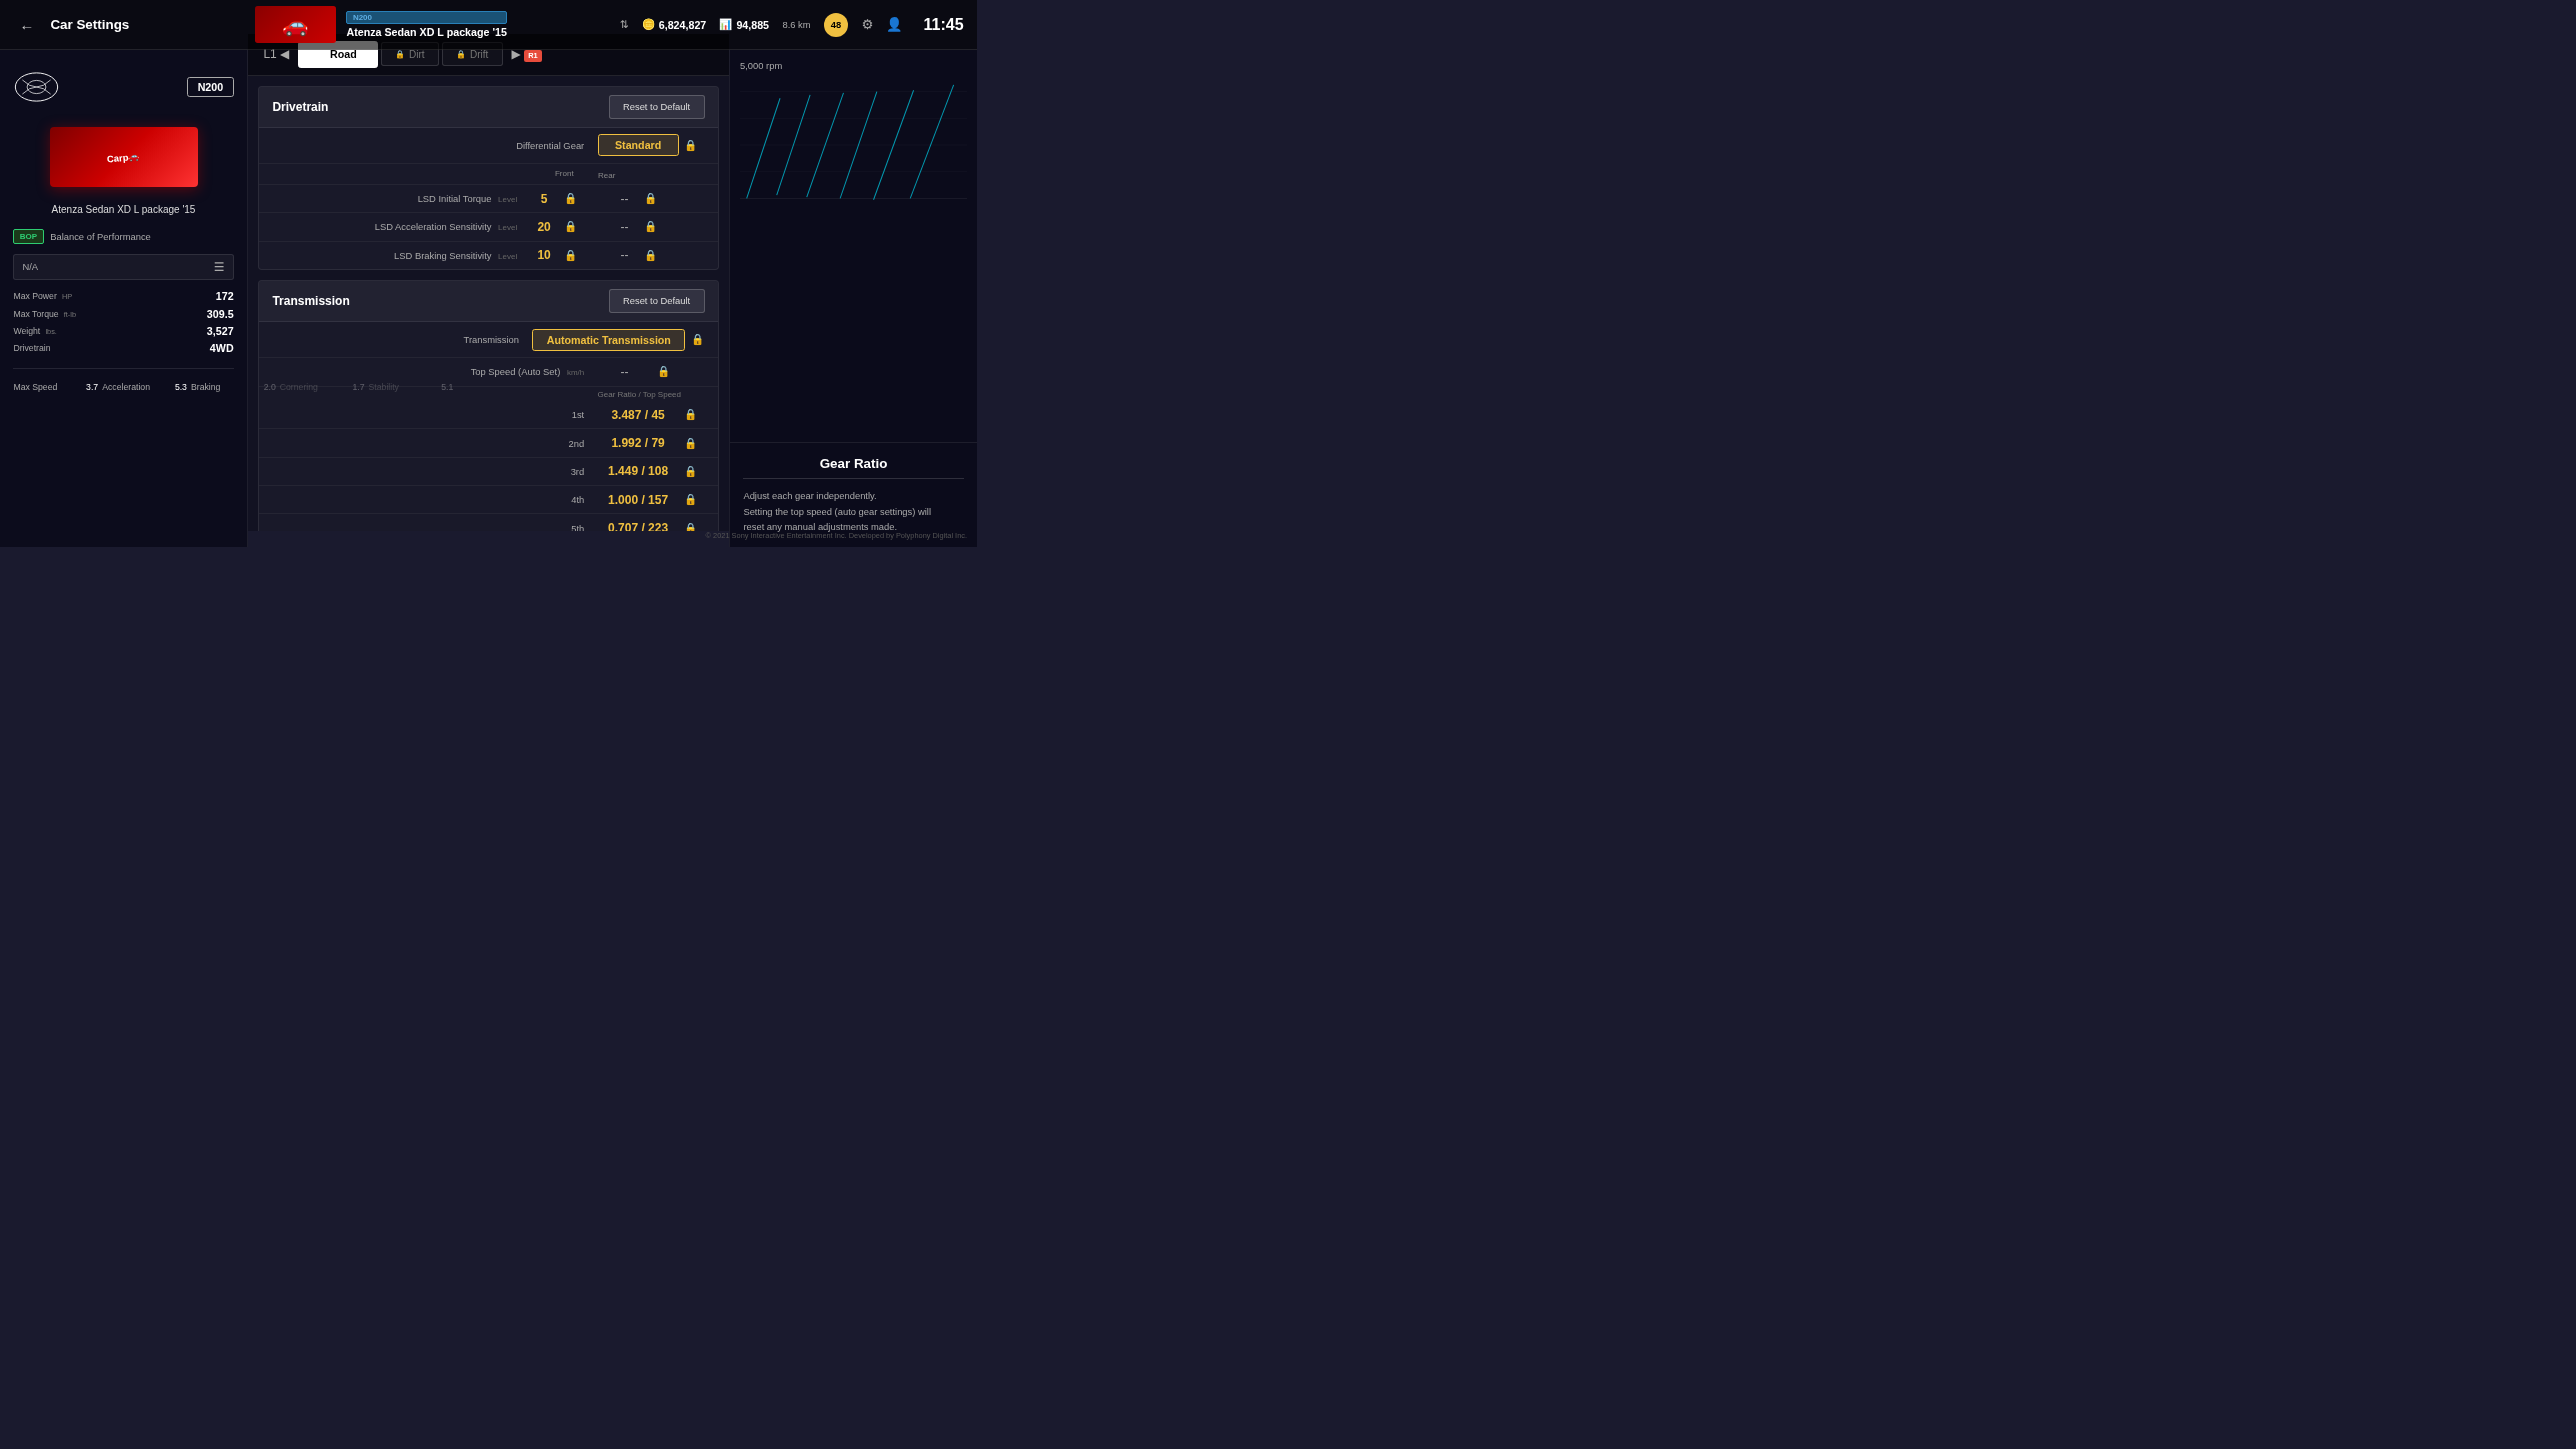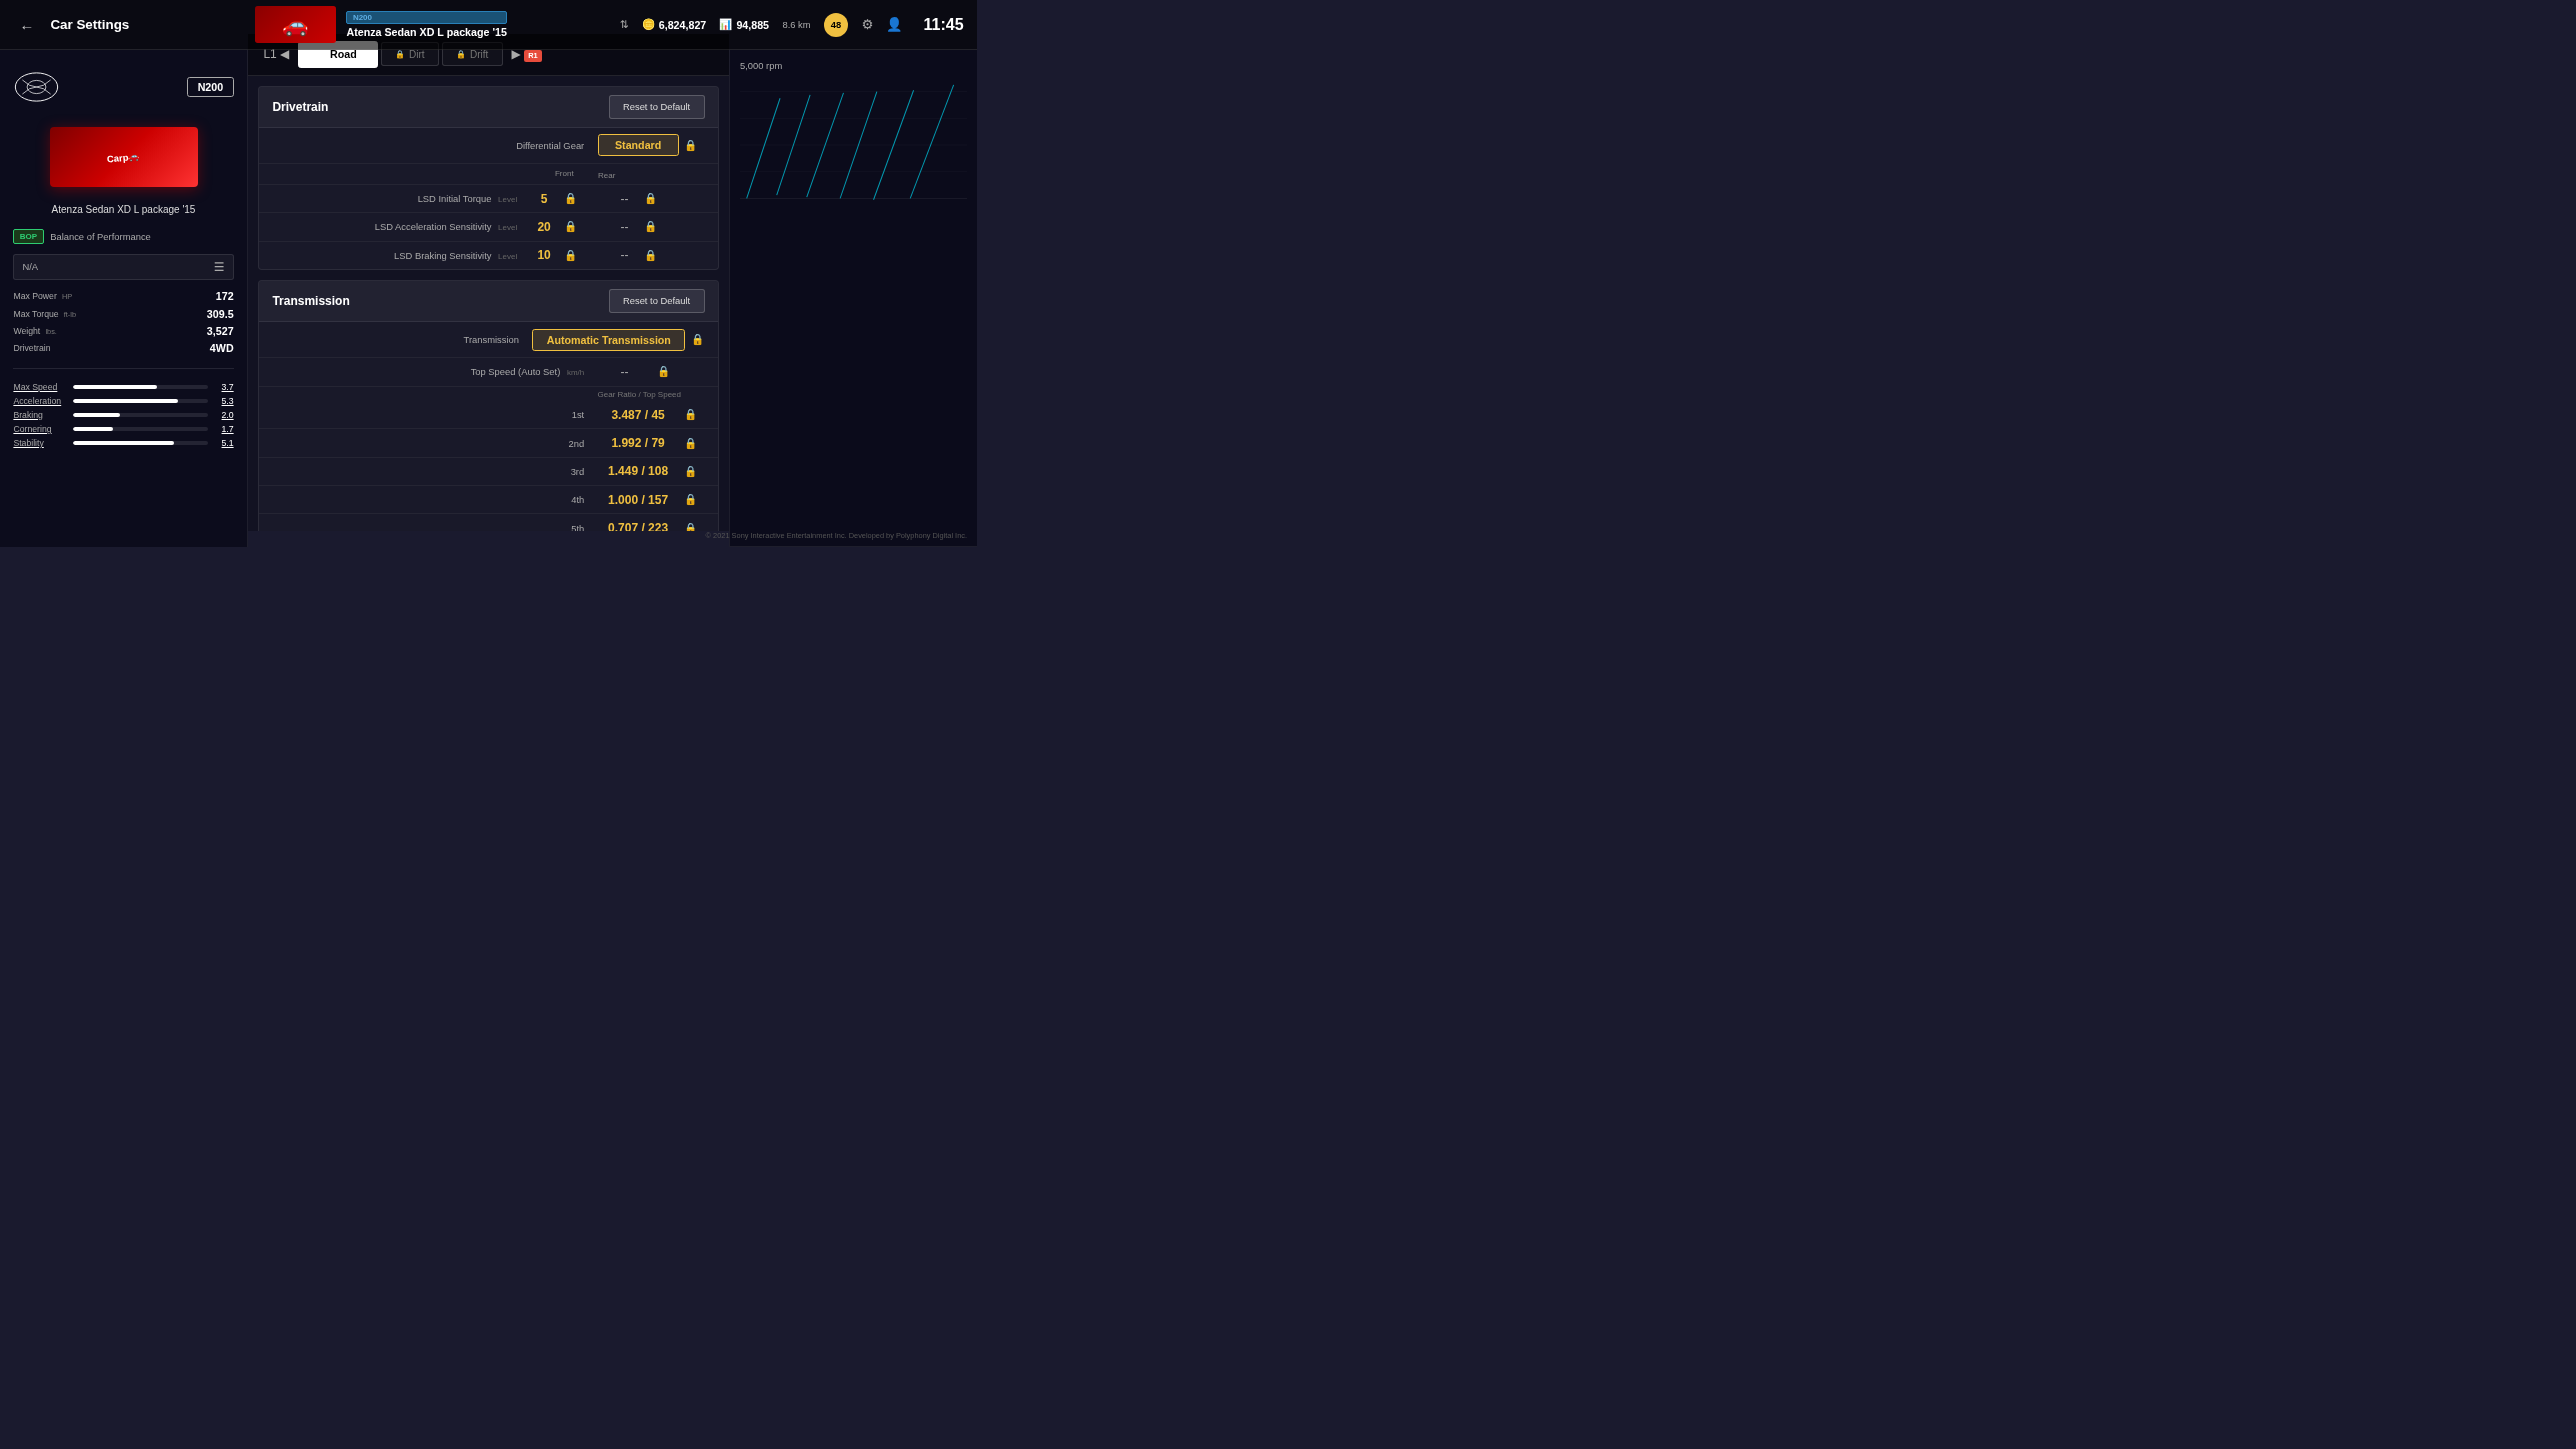--- a/index.html
+++ b/index.html
@@ -153,21 +153,21 @@
     }
     .stat-row {
       display: flex; align-items: center; justify-content: space-between;
     }
     .stat-label { font-size: 8.7px; color: #aaa; }
     .stat-unit { font-size: 7.4px; color: #777; margin-left: 2.7px; }
     .stat-number { font-size: 10.7px; font-weight: bold; color: #fff; }
 
     .divider { height: 0.7px; background: rgba(255,255,255,0.1); margin: 3.4px 0; }
 
-    .performance-stats { display: flex; flex-direction: column; gap: 4px; text-decoration: underline; }
+    .performance-stats { display: flex; flex-direction: row; gap: 4px; }
     .perf-row { display: flex; align-items: center; gap: 5.4px; }
     .perf-label { font-size: 8.7px; color: #aaa; width: 54px; }
     .perf-bar-bg {
       flex: 1; height: 4px;
       background: rgba(255,255,255,0.1);
       border-radius: 2px;
       overflow: hidden;
     }
     .perf-bar-fill {
       height: 100%;
@@ -630,16 +630,25 @@
         <line x1="10" y1="180" x2="60" y2="30" stroke="#00bcd4" stroke-width="1.5" opacity="0.8"></line>
         <line x1="55" y1="175" x2="105" y2="25" stroke="#00bcd4" stroke-width="1.5" opacity="0.8"></line>
         <line x1="100" y1="178" x2="155" y2="22" stroke="#00bcd4" stroke-width="1.5" opacity="0.8"></line>
         <line x1="150" y1="180" x2="205" y2="20" stroke="#00bcd4" stroke-width="1.5" opacity="0.8"></line>
         <line x1="200" y1="182" x2="260" y2="18" stroke="#00bcd4" stroke-width="1.5" opacity="0.8"></line>
         <line x1="255" y1="180" x2="320" y2="10" stroke="#00bcd4" stroke-width="1.5" opacity="0.8"></line>
       </svg>
     </div>
   </div>
 
+  <div class="gear-ratio-panel">
+    <div class="gear-ratio-title">Gear Ratio</div>
+    <div class="gear-ratio-divider"></div>
+    <div class="gear-ratio-desc">
+      <span>Adjust each gear independently.</span><br>
+      <span>Setting the top speed (auto gear settings) will</span><br>
+      <span>reset any manual adjustments made.</span>
+    </div>
+  </div>
 </div>
 
 <div class="copyright">© 2021 Sony Interactive Entertainment Inc. Developed by Polyphony Digital Inc.</div>
 
 
 </body></html>

